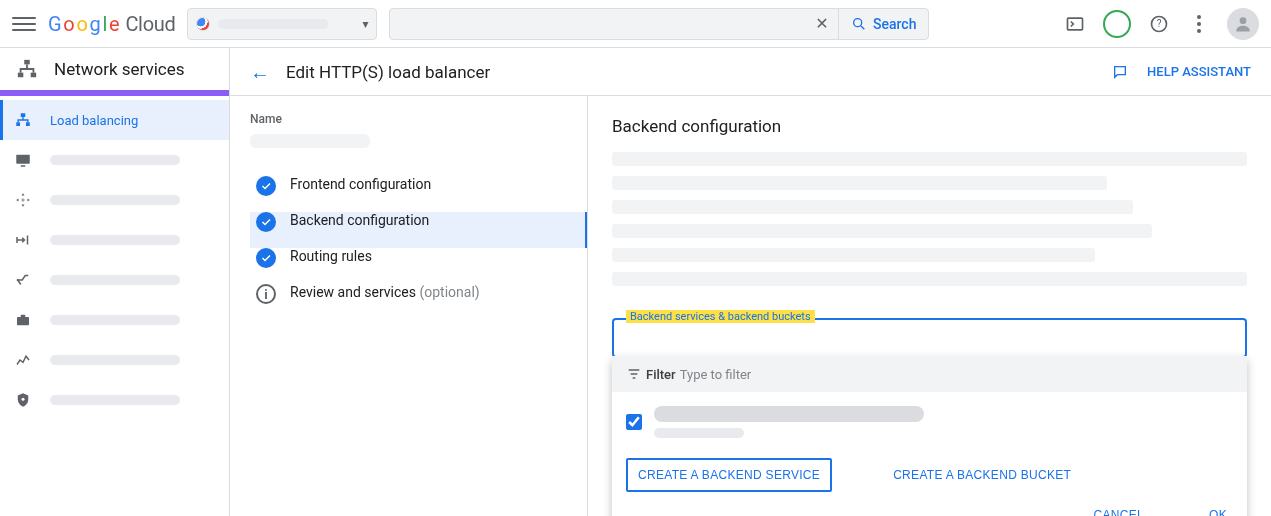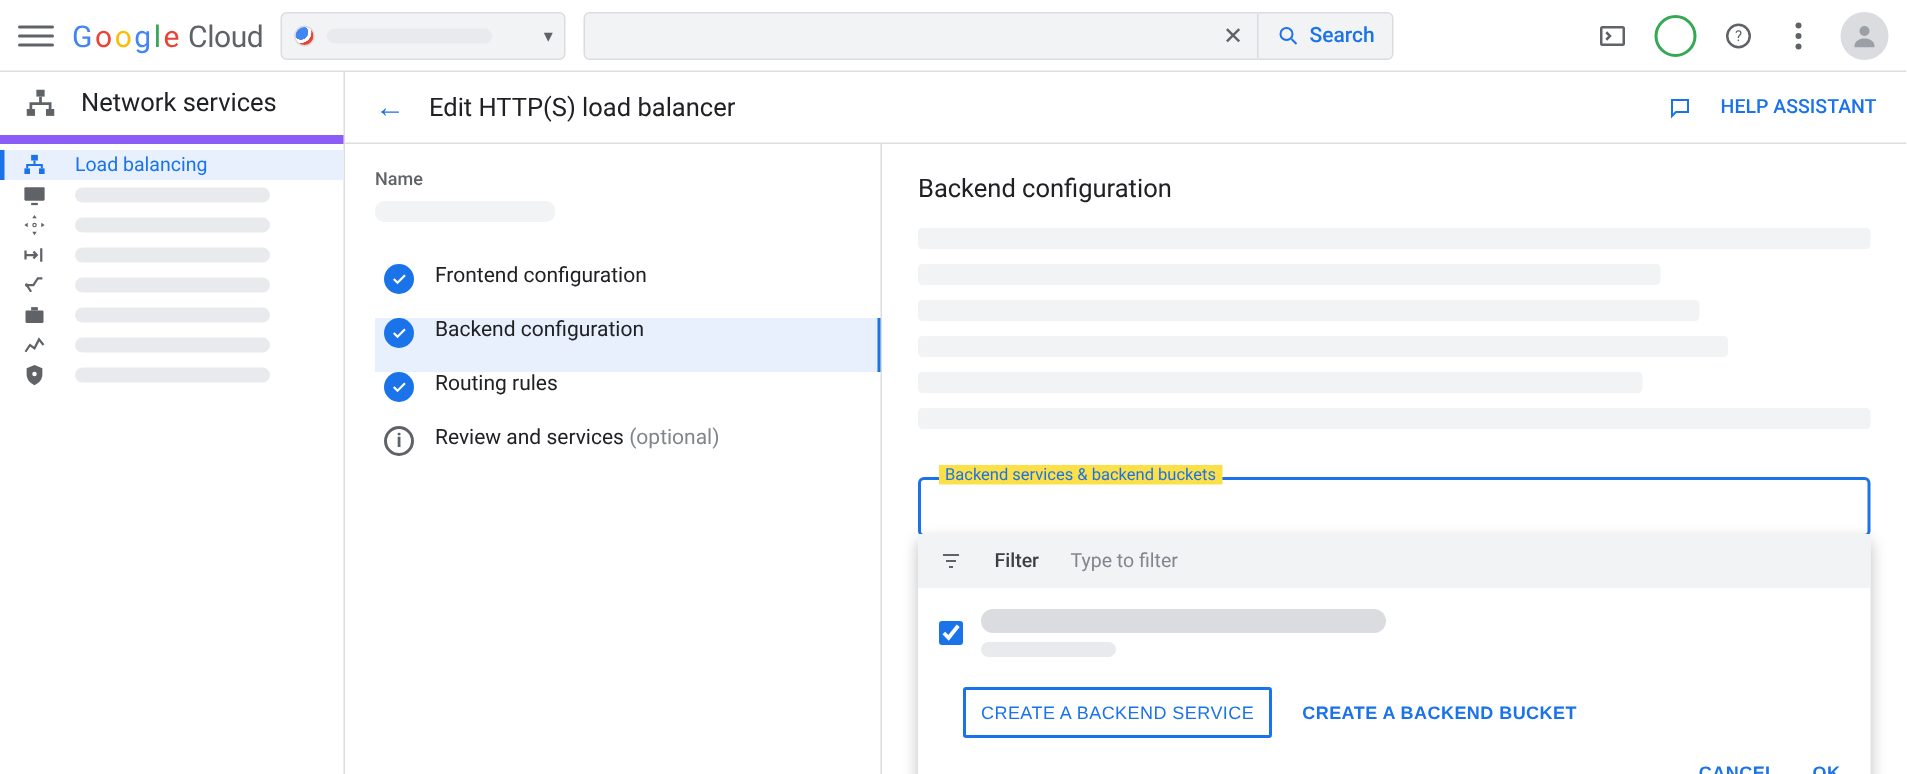--- a/index.html
+++ b/index.html
@@ -29,21 +29,21 @@
   .avatar-gray svg { width:20px; height:20px; fill:#9aa0a6;}
   .kebab { display:flex; flex-direction:column; gap:3px; }
   .kebab span { width:4px; height:4px; border-radius:50%; background:#5f6368;}
 
   
   .main { display:flex; height:calc(516px - 48px); }
   .sidebar { width:230px; border-right:1px solid #dadce0; display:flex; flex-direction:column; }
   .sidebar-header { height:48px; display:flex; align-items:center; gap:16px; padding:0 16px; font-size:17px; color:#202124; border-bottom:6px solid #8b5cf6;}
   .sidebar-header svg{ width:22px; height:22px; fill:#5f6368;}
   .side-items { padding-top:4px;}
-  .side-item { height:20px; display:flex; align-items:center; gap:18px; padding:0 14px; cursor:pointer; font-size:13px; color:#5f6368;}
+  .side-item { height:40px; display:flex; align-items:center; gap:18px; padding:0 14px; cursor:pointer; font-size:13px; color:#5f6368;}
   .side-item.active { background:#e8f0fe; color:#1a73e8; border-left:3px solid #1a73e8; padding-left:11px;}
   .side-item.active svg{ fill:#1a73e8;}
   .side-item svg{ width:18px; height:18px; fill:#5f6368; flex-shrink:0;}
   .side-item .ph { width:130px; height:10px; background:#e8eaed; border-radius:5px;}
 
   .content { flex:1; display:flex; flex-direction:column; }
   .content-header { height:48px; border-bottom:1px solid #dadce0; display:flex; align-items:center; padding:0 20px; gap:16px;}
   .back-arrow { color:#1a73e8; font-size:20px; cursor:pointer;}
   .content-header h1{ font-size:17px; font-weight:400;}
   .help-assist { margin-left:auto; color:#1a73e8; font-size:13px; font-weight:500; display:flex; align-items:center; gap:19px; cursor:pointer;}
@@ -65,31 +65,31 @@
   .gl-a{width:100%} .gl-b{width:78%} .gl-c{width:82%} .gl-d{width:85%} .gl-e{width:76%} .gl-f{width:100%}
   .right-col h3 { font-size:15px; font-weight:500; margin-top:20px;}
 
   
   .combo-wrap { position:relative; margin-top:32px; z-index:3;}
   .combo-legend { position:absolute; top:-8px; left:14px; background:#fde047; padding:0 4px; font-size:11px; color:#1a73e8; z-index:4;}
   .combo-box { border:2px solid #1a73e8; border-radius:4px; height:40px; }
   
   
   .dropdown { position:absolute; top:38px; left:0; right:0; background:#fff; box-shadow:0 4px 10px rgba(0,0,0,0.25); border-radius:4px; z-index:5; padding-bottom:14px;}
-  .filter-row { background:#f1f3f4; height:36px; display:flex; align-items:center; gap:21px; padding:0 14px; font-size:13px; color:#5f6368;}
+  .filter-row { background:#f1f3f4; height:36px; display:flex; align-items:center; gap:4px; padding:0 14px; font-size:13px; color:#5f6368;}
   .filter-row svg{ width:16px; height:16px; fill:#5f6368;}
   .filter-label { font-weight:500; color:#3c4043;}
   .opt-row { display:flex; align-items:center; gap:12px; padding:14px 14px 4px 14px;}
   .opt-row input[type=checkbox]{ width:16px; height:16px; accent-color:#1a73e8;}
   .opt-text { display:flex; flex-direction:column; gap:6px;}
   .opt-text .t1{ width:270px; height:16px; background:#dadce0; border-radius:8px;}
   .opt-text .t2{ width:90px; height:10px; background:#e8eaed; border-radius:5px;}
-  .dd-actions { display:flex; align-items:center; gap:20px; padding:16px 14px 0 30px;}
+  .dd-actions { display:flex; align-items:center; gap:20px; padding:16px 14px 0 14px;}
   .btn-outline { border:2px solid #1a73e8; color:#1a73e8; background:#fff; padding:8px 10px; font-size:12px; font-weight:500; letter-spacing:0.3px; cursor:pointer; border-radius:2px;}
-  .btn-text { border:none; background:none; color:#1a73e8; font-size:12px; font-weight:700; letter-spacing:0.3px; cursor:pointer;}
+  .btn-text { border:none; background:none; color:#1a73e8; font-size:12px; font-weight:400; letter-spacing:0.3px; cursor:pointer;margin-left:41px;}
   .dd-footer { display:flex; justify-content:flex-end; gap:24px; padding:16px 20px 0 0;}
 </style>
 </head>
 <body>
 
 <div class="topbar">
   <div class="hamburger">
       <span></span>
       <span></span>
       <span></span>

